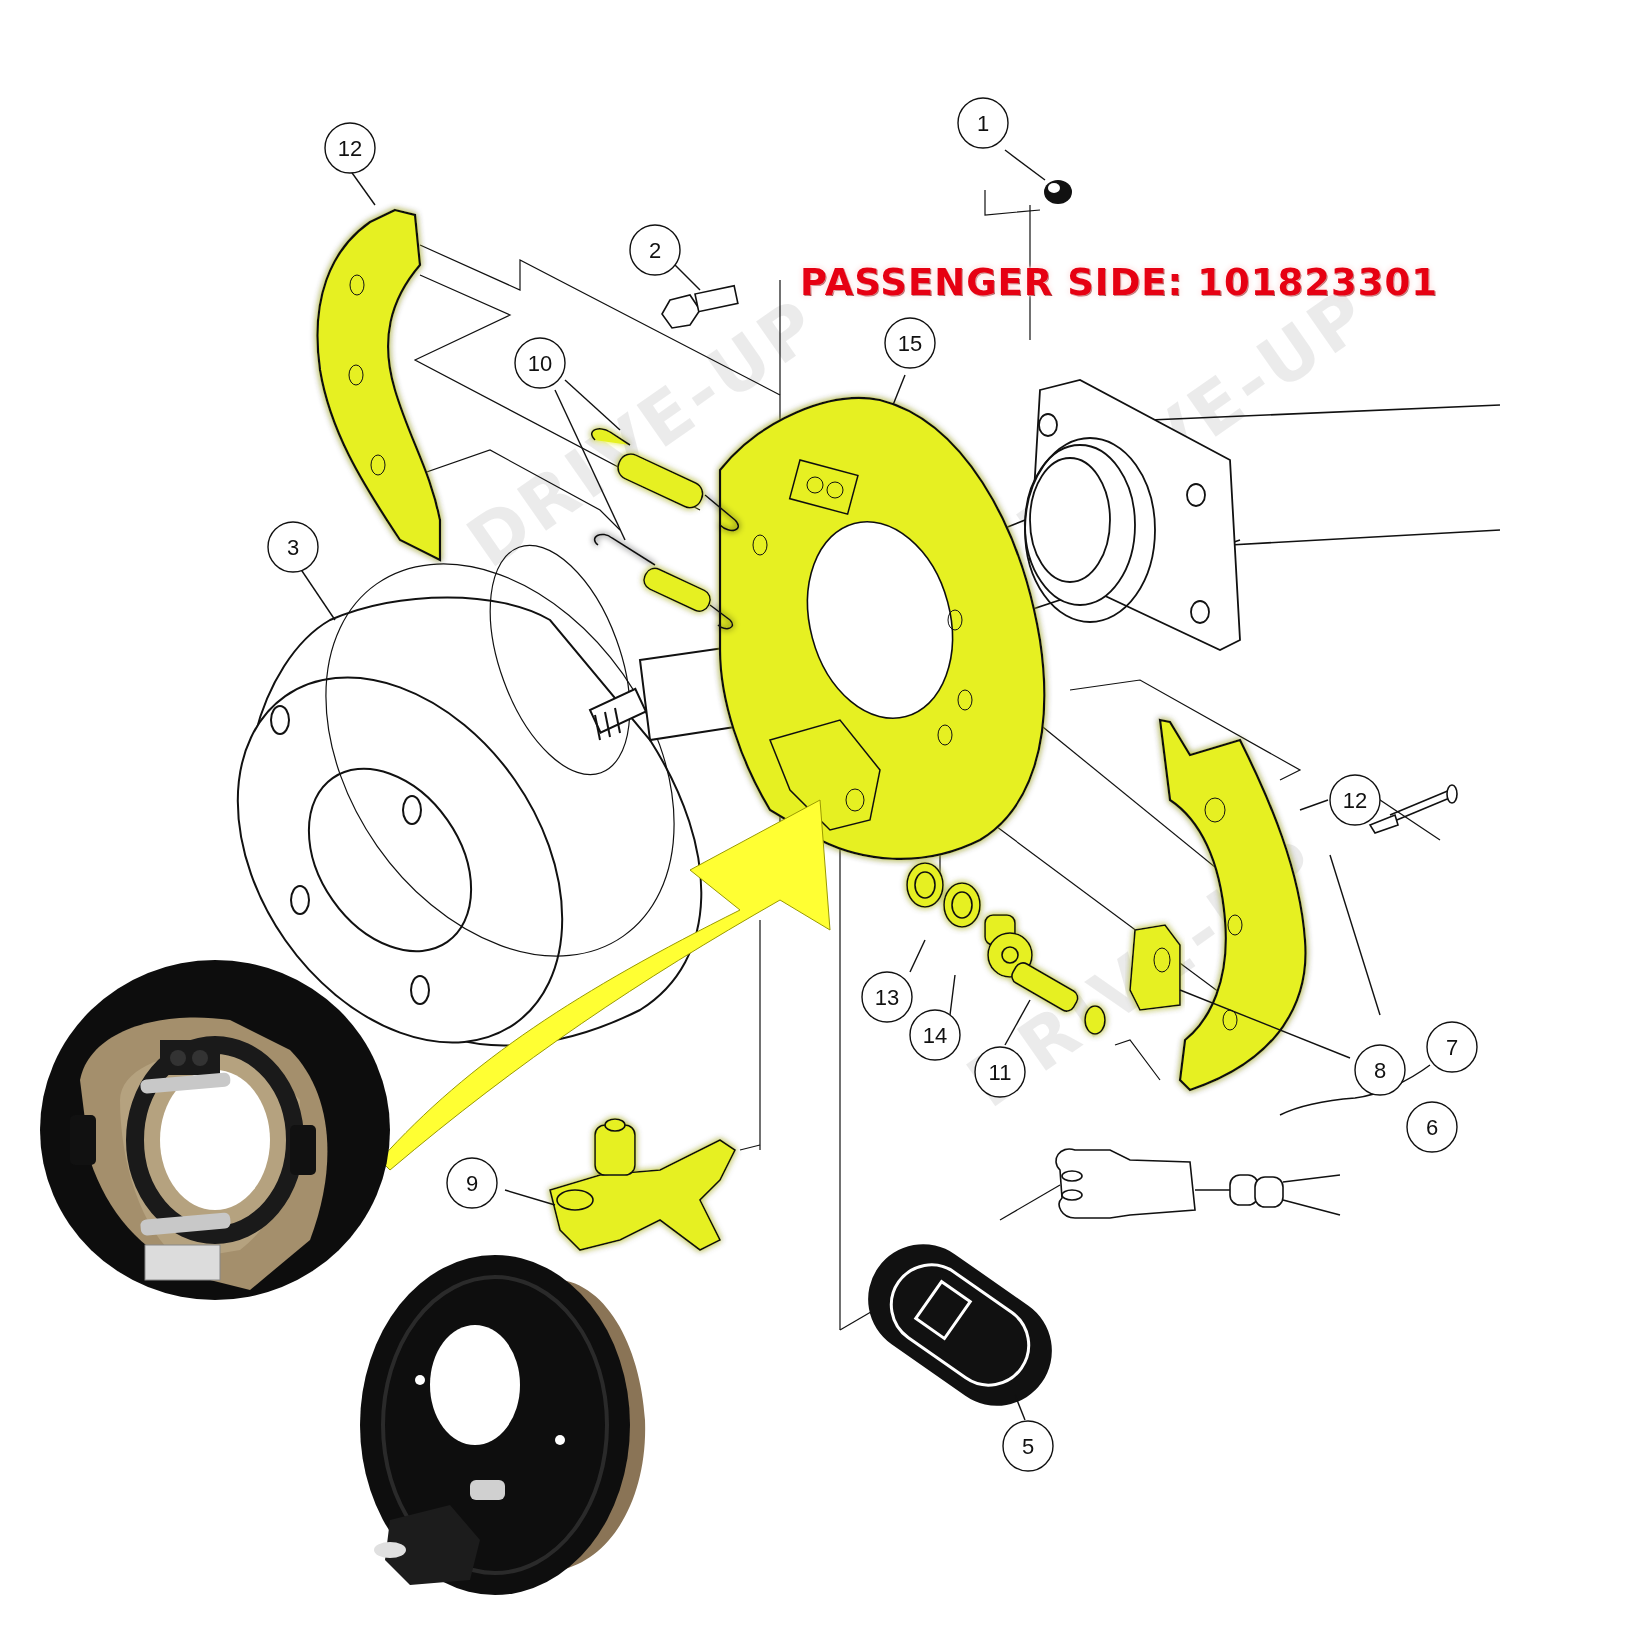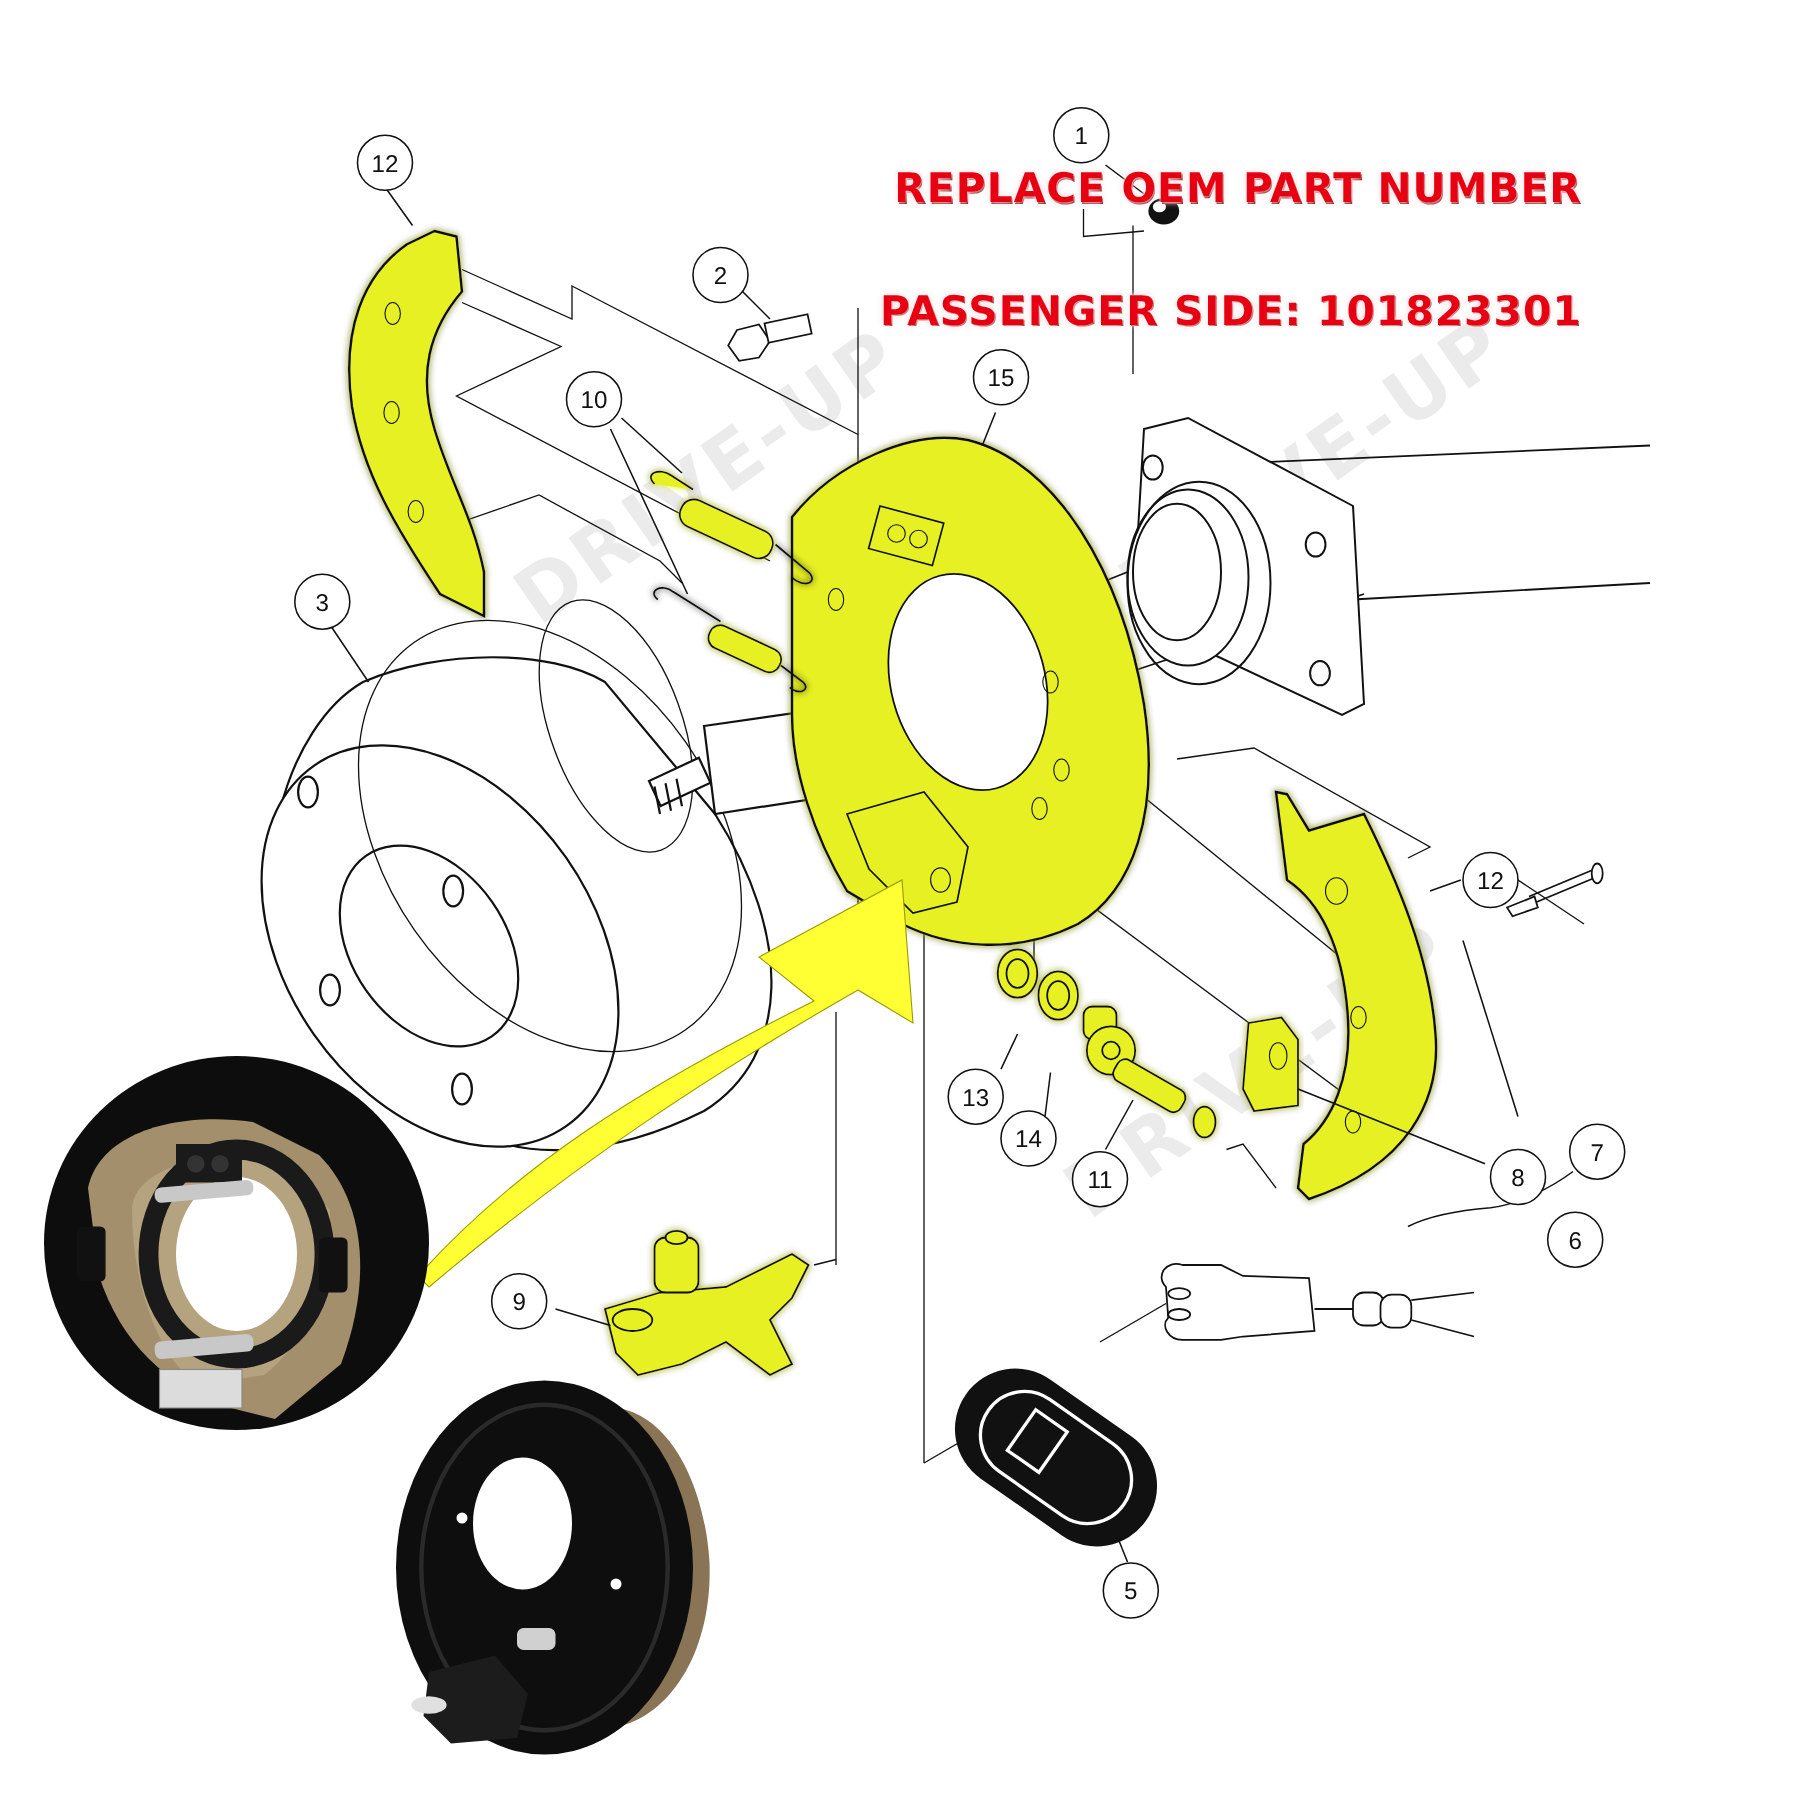--- a/index.html
+++ b/index.html
@@ -289,15 +289,14 @@
           <circle cx="935" cy="1035" r="25"></circle>
           <text class="callout-num" x="935" y="1043" text-anchor="middle" stroke="none">14</text>
         </g>
     <g>
           <circle cx="910" cy="343" r="25"></circle>
           <text class="callout-num" x="910" y="351" text-anchor="middle" stroke="none">15</text>
         </g>
   </g>
 </svg>
 
-<div class="banner" style="top:153px;">REPLACE OEM PART NUMBER</div>
 <div class="banner" style="top:264px;">PASSENGER SIDE: 101823301</div>
 </div>
 
 </body></html>

